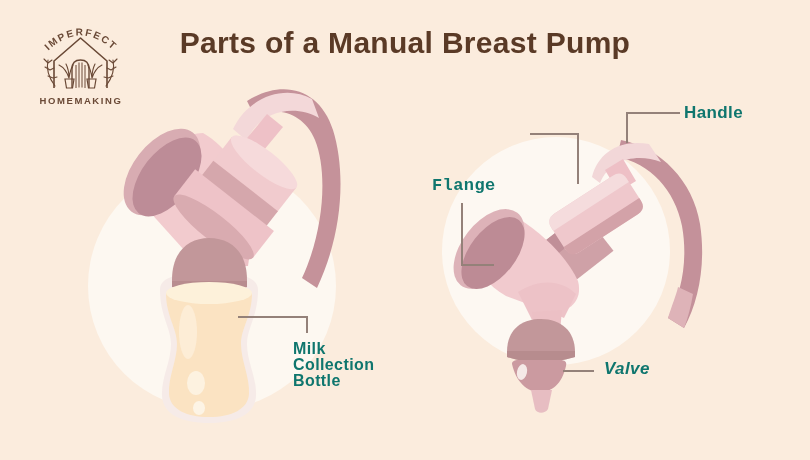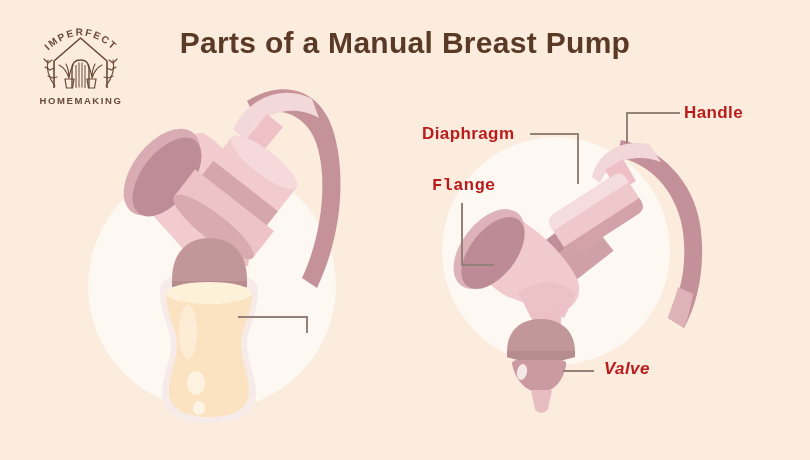--- a/index.html
+++ b/index.html
@@ -23,21 +23,21 @@
     font-size: 30px;
     font-weight: bold;
     letter-spacing: 0.3px;
     color: #5a3a26;
   }
   .part-label {
     position: absolute;
     font-size: 17px;
     font-weight: bold;
     letter-spacing: 0.4px;
-    color: #b91c1c;
+    color: #0f766e;
     white-space: pre-line;
     line-height: 1.0;
   }
   .label-diaphragm { left: 422px; top: 125px; }
   .label-handle    { left: 684px; top: 104px; }
   .label-flange    { left: 432px; top: 177px; font-family: Liberation Mono, monospace; }
   .label-valve     { left: 604px; top: 360px; font-style: italic; }
   .label-milk      { left: 293px; top: 341px; font-size: 16px; line-height: 16px; }
   .logo {
     position: absolute;
@@ -151,18 +151,20 @@
     </g>
     <g stroke="#6a4936" stroke-width="1.2" fill="none">
       <path d="M 30,63 h 9 l -1.5,9 h -6 Z"></path>
       <path d="M 52,63 h 9 l -1.5,9 h -6 Z"></path>
     </g>
     <text x="46" y="88" text-anchor="middle" font-size="9.5" font-weight="bold" letter-spacing="1.6" fill="#6a4936">HOMEMAKING</text>
   </svg>
 
   <div class="page-title">Parts of a Manual Breast Pump</div>
 
-  <div class="part-label label-diaphragm">Diaphragm</div>
   <div class="part-label label-handle">Handle</div>
   <div class="part-label label-flange">Flange</div>
   <div class="part-label label-valve">Valve</div>
+  <div class="part-label label-milk">Milk
+Collection
+Bottle</div>
 
 </div>
 
 </body></html>

